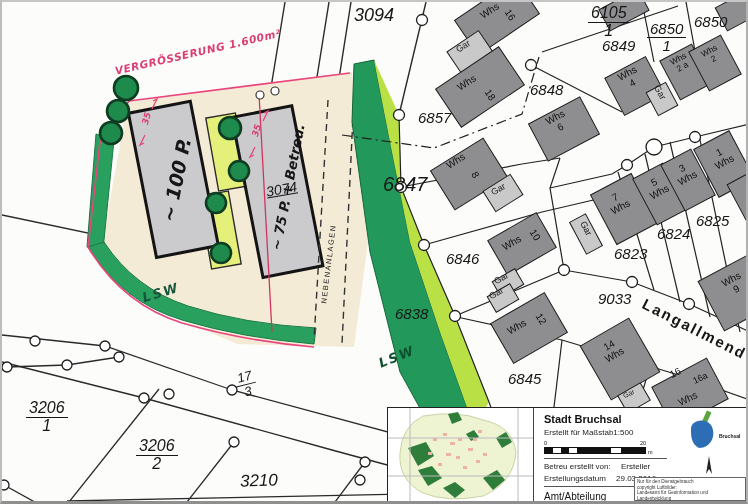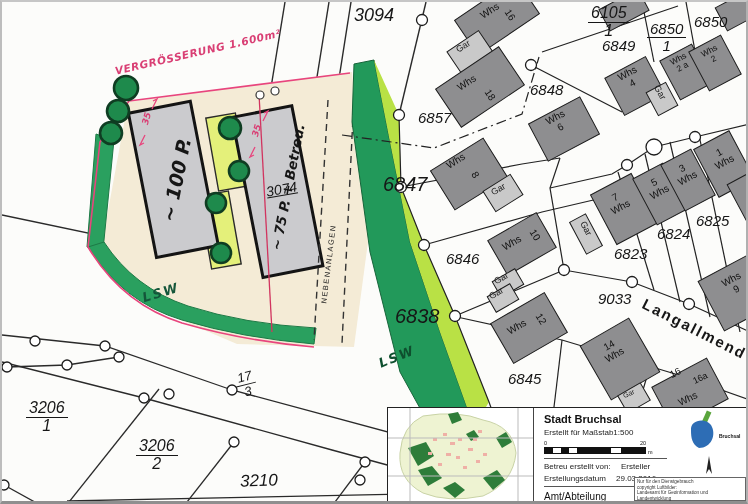--- a/index.html
+++ b/index.html
@@ -201,21 +201,21 @@
 <div class="lbl ital frac" style="left:645px;top:19px;font-size:15px;">
   <span class="num">6850</span>
   <span class="den">1</span>
 </div>
 <div class="lbl ital" style="left:692px;top:12px;font-size:15px;">6850</div>
 <div class="lbl ital" style="left:600px;top:36px;font-size:15px;">6849</div>
 <div class="lbl ital" style="left:528px;top:80px;font-size:15px;">6848</div>
 <div class="lbl ital" style="left:416px;top:108px;font-size:15px;">6857</div>
 <div class="lbl ital" style="left:381px;top:172px;font-size:20px;">6847</div>
 <div class="lbl ital" style="left:444px;top:249px;font-size:15px;">6846</div>
-<div class="lbl ital" style="left:393px;top:304px;font-size:20px;">6838</div>
+<div class="lbl ital" style="left:393px;top:304px;font-size:15px;">6838</div>
 <div class="lbl ital" style="left:506px;top:369px;font-size:15px;">6845</div>
 <div class="lbl ital" style="left:612px;top:244px;font-size:15px;">6823</div>
 <div class="lbl ital" style="left:655px;top:224px;font-size:15px;">6824</div>
 <div class="lbl ital" style="left:694px;top:211px;font-size:15px;">6825</div>
 <div class="lbl ital" style="left:770px;top:200px;font-size:15px;">68</div>
 <div class="lbl ital" style="left:596px;top:289px;font-size:15px;">9033</div>
 <div class="lbl ital" style="left:264px;top:180px;font-size:14px;transform:rotate(-10deg);text-decoration:underline;">3074</div>
 
 <div class="lbl" style="left:645px;top:294px;font-size:15px;font-weight:bold;letter-spacing:2px;transform:rotate(27deg);transform-origin:left top;">Langallmend</div>
 

